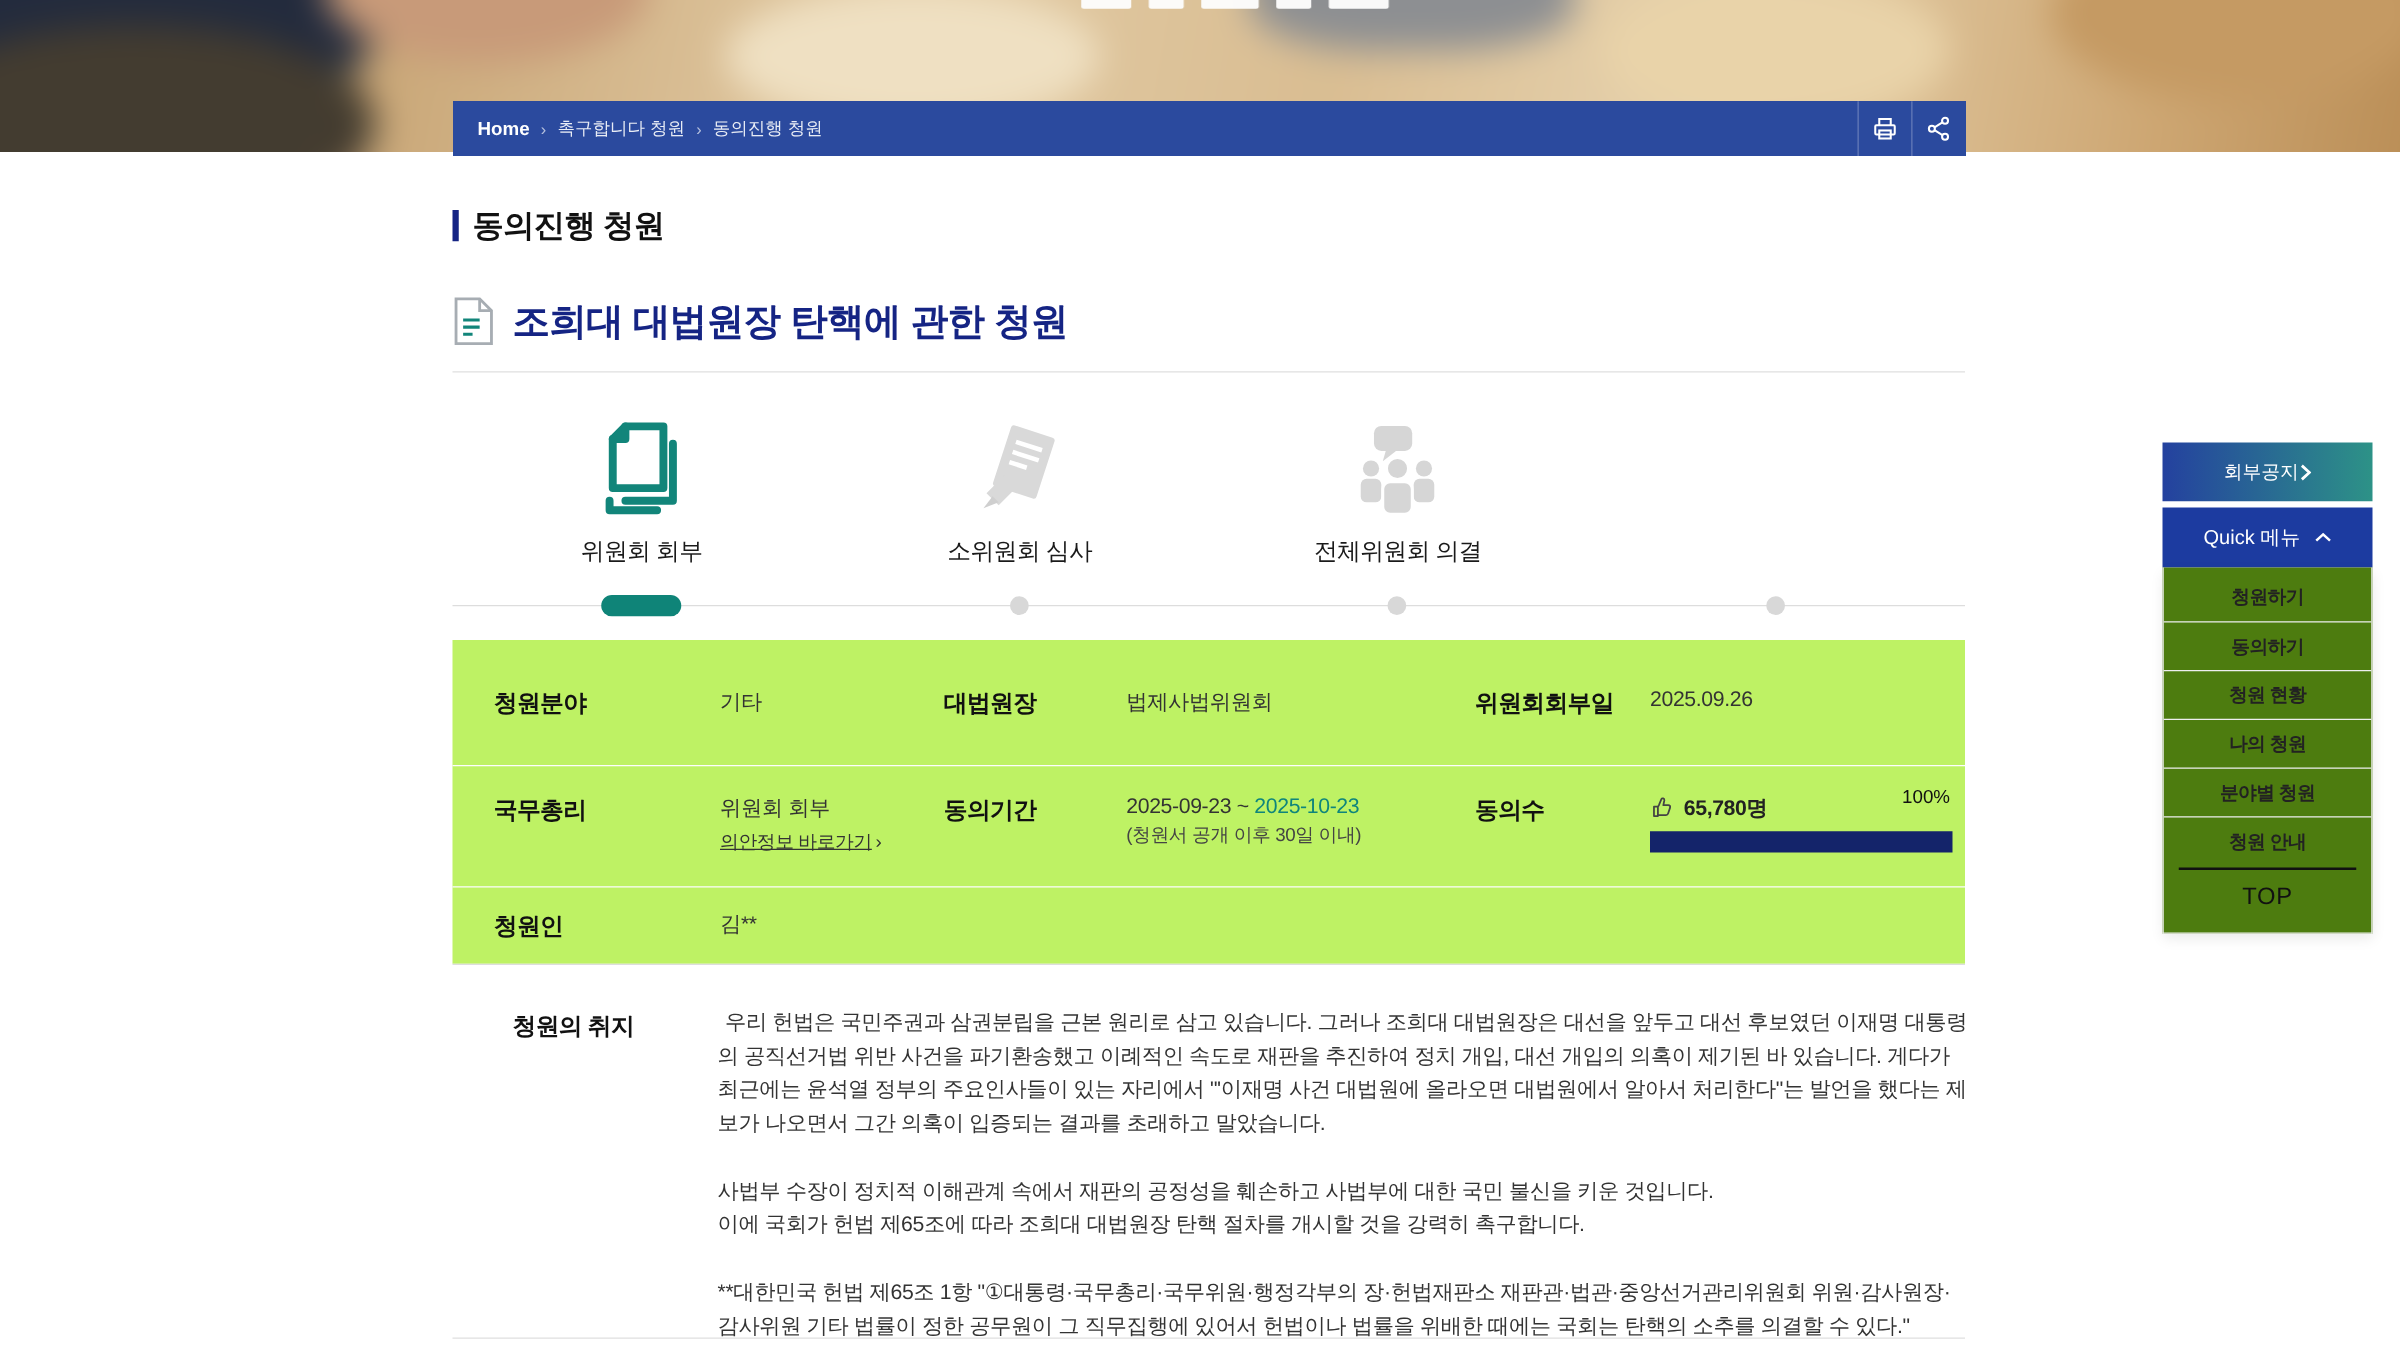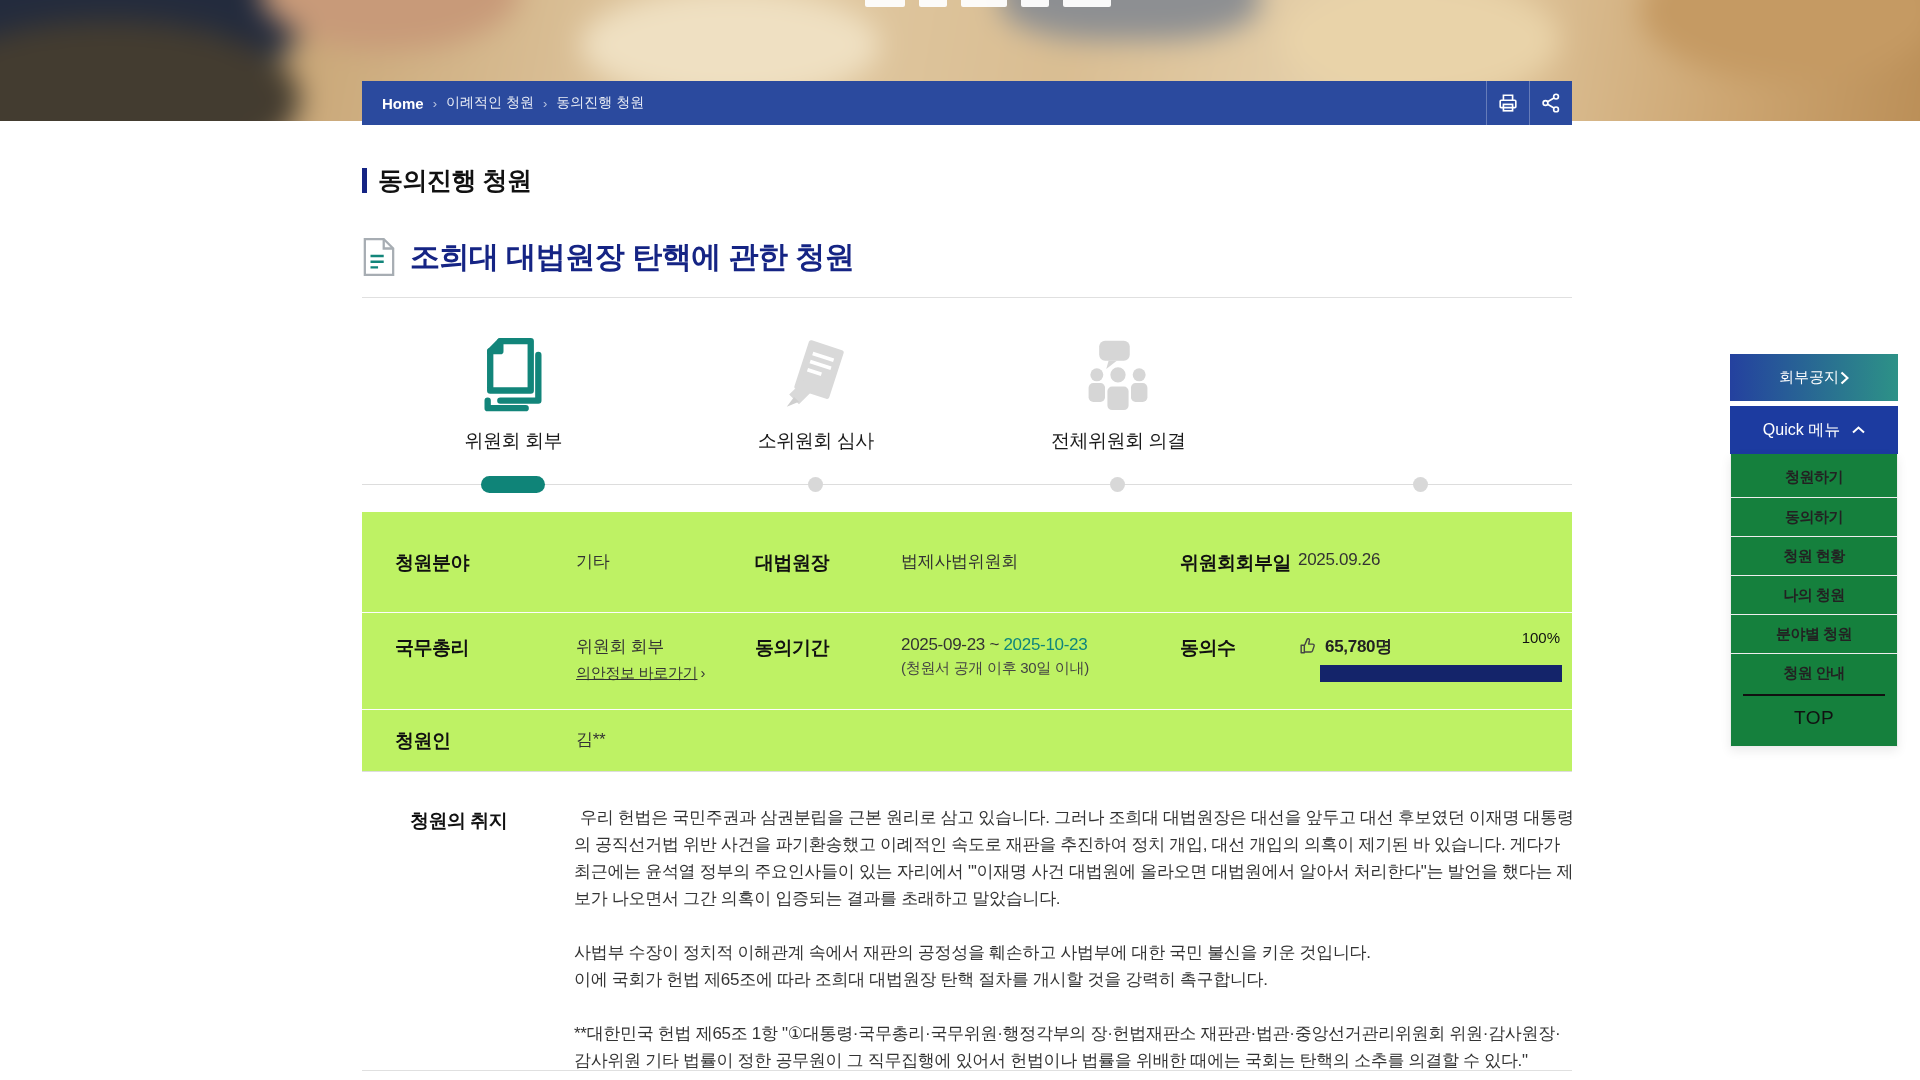--- a/index.html
+++ b/index.html
@@ -56,21 +56,21 @@
 
   
   .itable { left:362px; top:512px; width:1210px; height:259px; background:#bef264; }
   .irow { position:absolute; left:0; width:1210px; }
   .r1 { top:0; height:100px; } .r2 { top:100px; height:96px; border-top:1px solid #fdfdfd; }
   .r3 { top:197px; height:62px; border-top:1px solid #fdfdfd; }
   .cell { position:absolute; }
   .klabel { font-size:19px; font-weight:bold; color:#111; letter-spacing:-0.5px; }
   .kvalue { font-size:17px; color:#333; letter-spacing:-0.3px; }
   .c-l1 { left:33px; } .c-v1 { left:214px; } .c-l2 { left:393px; } .c-v2 { left:539px; }
-  .c-l3 { left:818px; } .c-v3 { left:936px; }
+  .c-l3 { left:818px; } .c-v3 { left:958px; }
   .r1 .cell { top:38px; }
   .r2 .cell { top:22px; }
   .r3 .cell { top:18px; }
   .stage-link { display:inline-block; margin-top:6px; font-size:15px; color:#333; text-decoration:underline; cursor:pointer; }
   .stage-link .arr { text-decoration:none; display:inline-block; margin-left:3px; }
   .period-end { color:#0E857C; }
   .period-note { font-size:15px; color:#444; margin-top:4px; }
   .consent-line { display:flex; align-items:center; gap:8px; font-size:17px; font-weight:600; color:#222; }
   .pct { position:absolute; right:12px; top:16px; font-size:15px; color:#111;text-align:center; }
   .pbar { position:absolute; left:958px; top:52px; width:242px; height:17px; background:#dcdcdc; }
@@ -82,21 +82,21 @@
   .purpose .ptext { position:absolute; left:212px; top:32px; width:1000px; font-size:17px; line-height:27px; color:#333; letter-spacing:-0.3px; }
   .ptext p { white-space:pre-line; margin-bottom:27px; }
   .ptext p.first { text-indent:6px; }
 
   
   .quick { left:1730px; top:354px; width:168px; }
   .q-notice { height:47px; display:flex; align-items:center; justify-content:center; gap:1px;
     background:linear-gradient(90deg,#24419F,#2D9287); color:#fff; font-size:15px; cursor:pointer; }
   .q-header { margin-top:5px; height:48px; display:flex; align-items:center; justify-content:center; gap:12px;
     background:#1C3BA0; color:#fff; font-size:16px; cursor:pointer; }
-  .q-panel { background:#15803d; border:1px solid #ededed; border-top:none; box-shadow:0 4px 10px rgba(0,0,0,.08); padding:4px 0 6px; }
+  .q-panel { background:#4d7c0f; border:1px solid #ededed; border-top:none; box-shadow:0 4px 10px rgba(0,0,0,.08); padding:4px 0 6px; }
   .q-item { height:39px; display:flex; align-items:center; justify-content:center;
     font-size:15px; font-weight:bold; color:#222; letter-spacing:-0.5px; cursor:pointer; }
   .q-item + .q-item { border-top:1px solid #eee; }
   .q-black { height:2px; background:#111; margin:2px 12px 0; }
   .q-top { height:44px; display:flex; align-items:center; justify-content:center; font-size:19px; color:#111; cursor:pointer; letter-spacing:.5px; }
   svg { display:block; }
 </style>
 </head>
 <body>
 
@@ -116,21 +116,21 @@
       <i style="left:54px;width:28px"></i>
       <i style="left:96px;width:46px"></i>
     <i style="left:156px;width:28px"></i>
       <i style="left:198px;width:48px"></i>
   </div>
 </div>
 
 <div class="abs crumbbar">
   <span class="home">Home</span>
   <span class="sep">›</span>
-  <span class="crumb">이례적인 청원</span>
+  <span class="crumb">촉구합니다 청원</span>
   <span class="sep">›</span>
   <span class="crumb">동의진행 청원</span>
   <div class="crumb-icons">
     <div class="icon-cell">
       <svg width="22" height="22" viewBox="0 0 24 24" fill="none" stroke="#fff" stroke-width="1.8">
         <path d="M7 9V3.5h10V9"></path>
           <rect x="3.5" y="9" width="17" height="8" rx="1"></rect>
           <rect x="7" y="13.5" width="10" height="7"></rect>
       </svg>
     </div>

